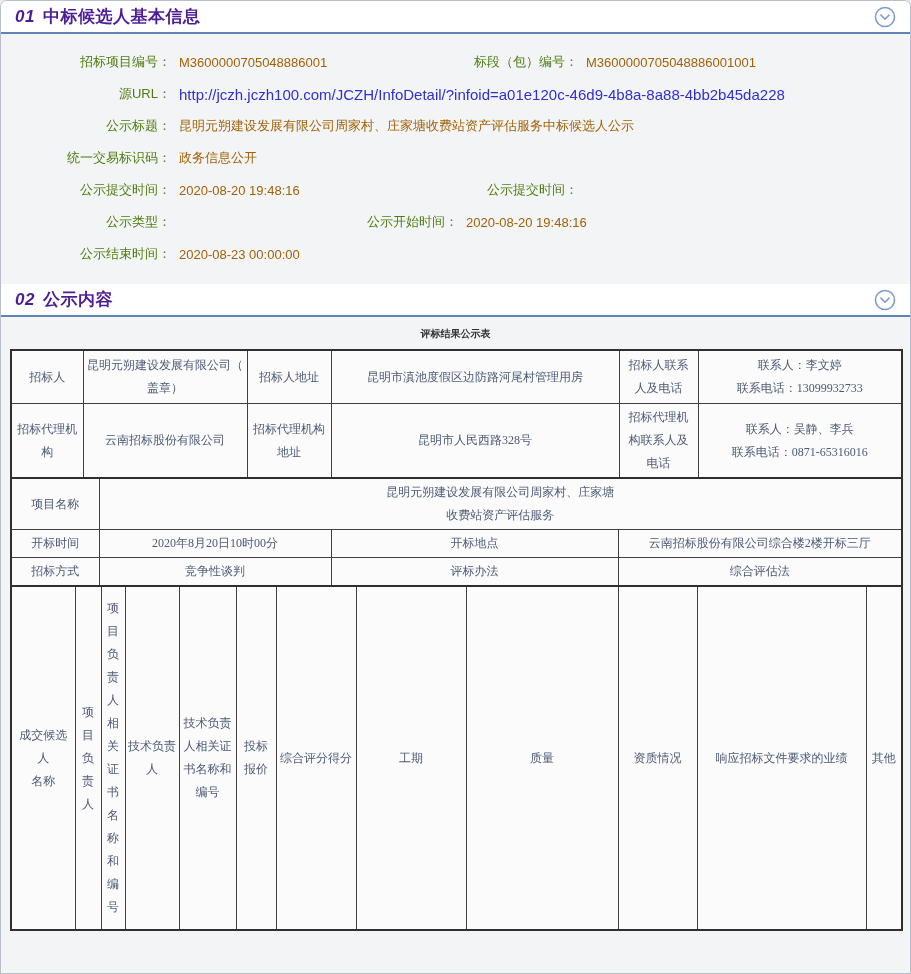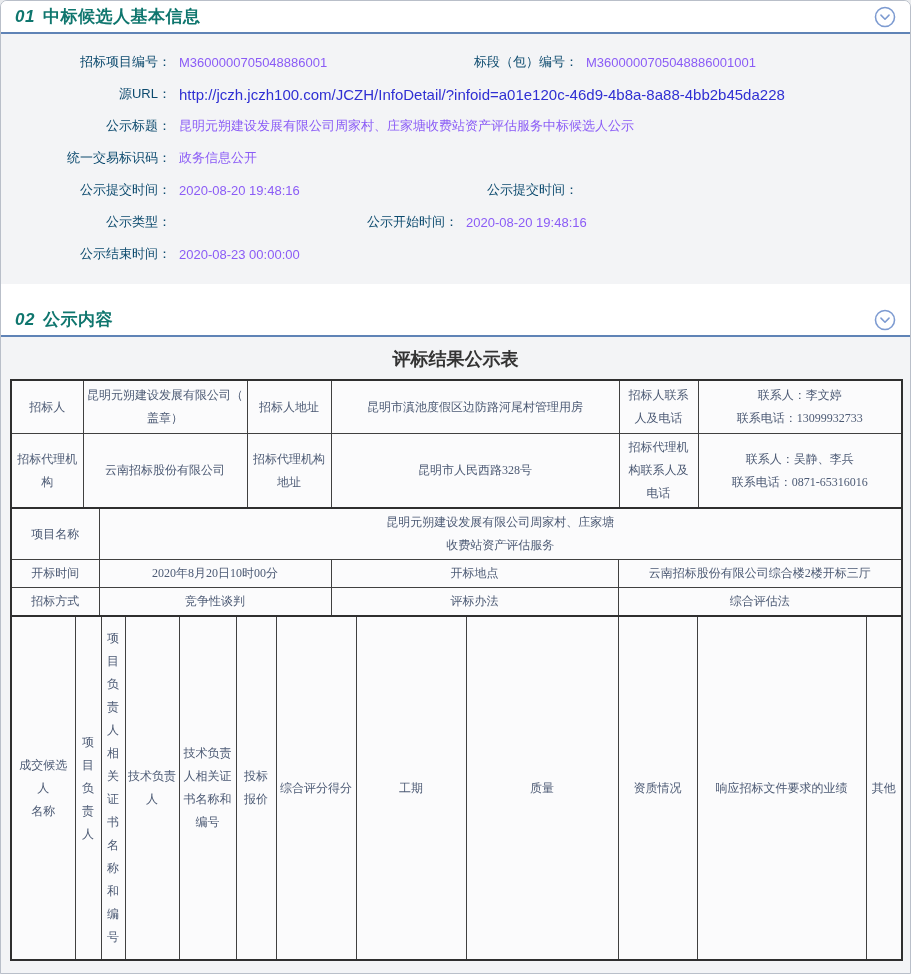--- a/index.html
+++ b/index.html
@@ -6,33 +6,33 @@
   .page{
     position:relative;width:909px;height:972px;background:#ffffff;
     border:1px solid #b9bfc9;border-radius:7px 7px 0 0;overflow:hidden;
     font-family:"Liberation Sans","DejaVu Sans",sans-serif;
   }
   
   .sec-header{
     height:31px;display:flex;align-items:center;justify-content:space-between;
     padding:0 14px;border-bottom:2px solid #5f83b6;background:#fff;
   }
-  .sec-title{font-size:17px;font-weight:600;color:#0f766e;letter-spacing:.5px;}
+  .sec-title{font-size:17px;font-weight:600;color:#4c1d95;letter-spacing:.5px;}
   .sec-num{font-style:italic;margin-right:8px;}
   .chev{width:22px;height:22px;cursor:pointer;display:inline-flex;}
   
   .s1-body{background:#f3f4f6;padding:12px 0 14px;}
   .s1-row{display:grid;grid-template-columns:178px 1fr;height:32px;align-items:center;}
   .s1-row.pair{grid-template-columns:178px 287px 120px 1fr;}
-  .s1-label{font-size:13px;color:#0c4a6e;text-align:right;padding-right:8px;white-space:nowrap;}
-  .s1-value{font-size:13px;color:#8b5cf6;white-space:nowrap;}
+  .s1-label{font-size:13px;color:#4d7c0f;text-align:right;padding-right:8px;white-space:nowrap;}
+  .s1-value{font-size:13px;color:#a16207;white-space:nowrap;}
   .s1-link{font-size:15px;color:#2f2fd3;text-decoration:none;white-space:nowrap;cursor:pointer;}
   
   .s2-body{background:#f3f4f6;padding:6px 9px 0;min-height:660px;}
-  .tbl-title{text-align:center;font-size:18px;font-weight:bold;color:#333;margin:4px 0 8px;}
+  .tbl-title{text-align:center;font-size:10px;font-weight:bold;color:#333;margin:4px 0 8px;}
   table{border-collapse:collapse;table-layout:fixed;width:891px;background:#fbfbfc;
         font-family:"Liberation Serif","DejaVu Serif",serif;}
   table.t{border:2px solid #2f2f2f;}
   table.t + table.t{margin-top:-2px;}
   td{border:1px solid #404040;text-align:center;vertical-align:middle;
      font-size:12px;color:#4c5a74;line-height:23px;padding:1px 2px;
      white-space:pre-line;word-break:break-all;overflow:hidden;}
   .h340 td{height:340px;}
 </style>
 </head>
@@ -80,21 +80,21 @@
       <span class="s1-label">公示类型：</span>
       <span class="s1-label">公示开始时间：</span>
       <span class="s1-value">2020-08-20 19:48:16</span>
     </div>
     <div class="s1-row">
       <span class="s1-label">公示结束时间：</span>
       <span class="s1-value">2020-08-23 00:00:00</span>
     </div>
   </div>
 
-  <div class="sec-header" style="margin-top:20px;">
+  <div class="sec-header" style="margin-top:0;">
     <div class="sec-title">
       <span class="sec-num">02</span><span>公示内容</span>
     </div>
     <span class="chev">
       <svg viewBox="0 0 24 24" width="22" height="22">
         <circle cx="12" cy="12" r="10.4" fill="none" stroke="#7d9bd1" stroke-width="1.7"></circle>
         <path d="M7.6 10l4.4 4.4L16.4 10" fill="none" stroke="#7d9bd1" stroke-width="1.7" stroke-linecap="round" stroke-linejoin="round"></path>
       </svg>
     </span>
   </div>

